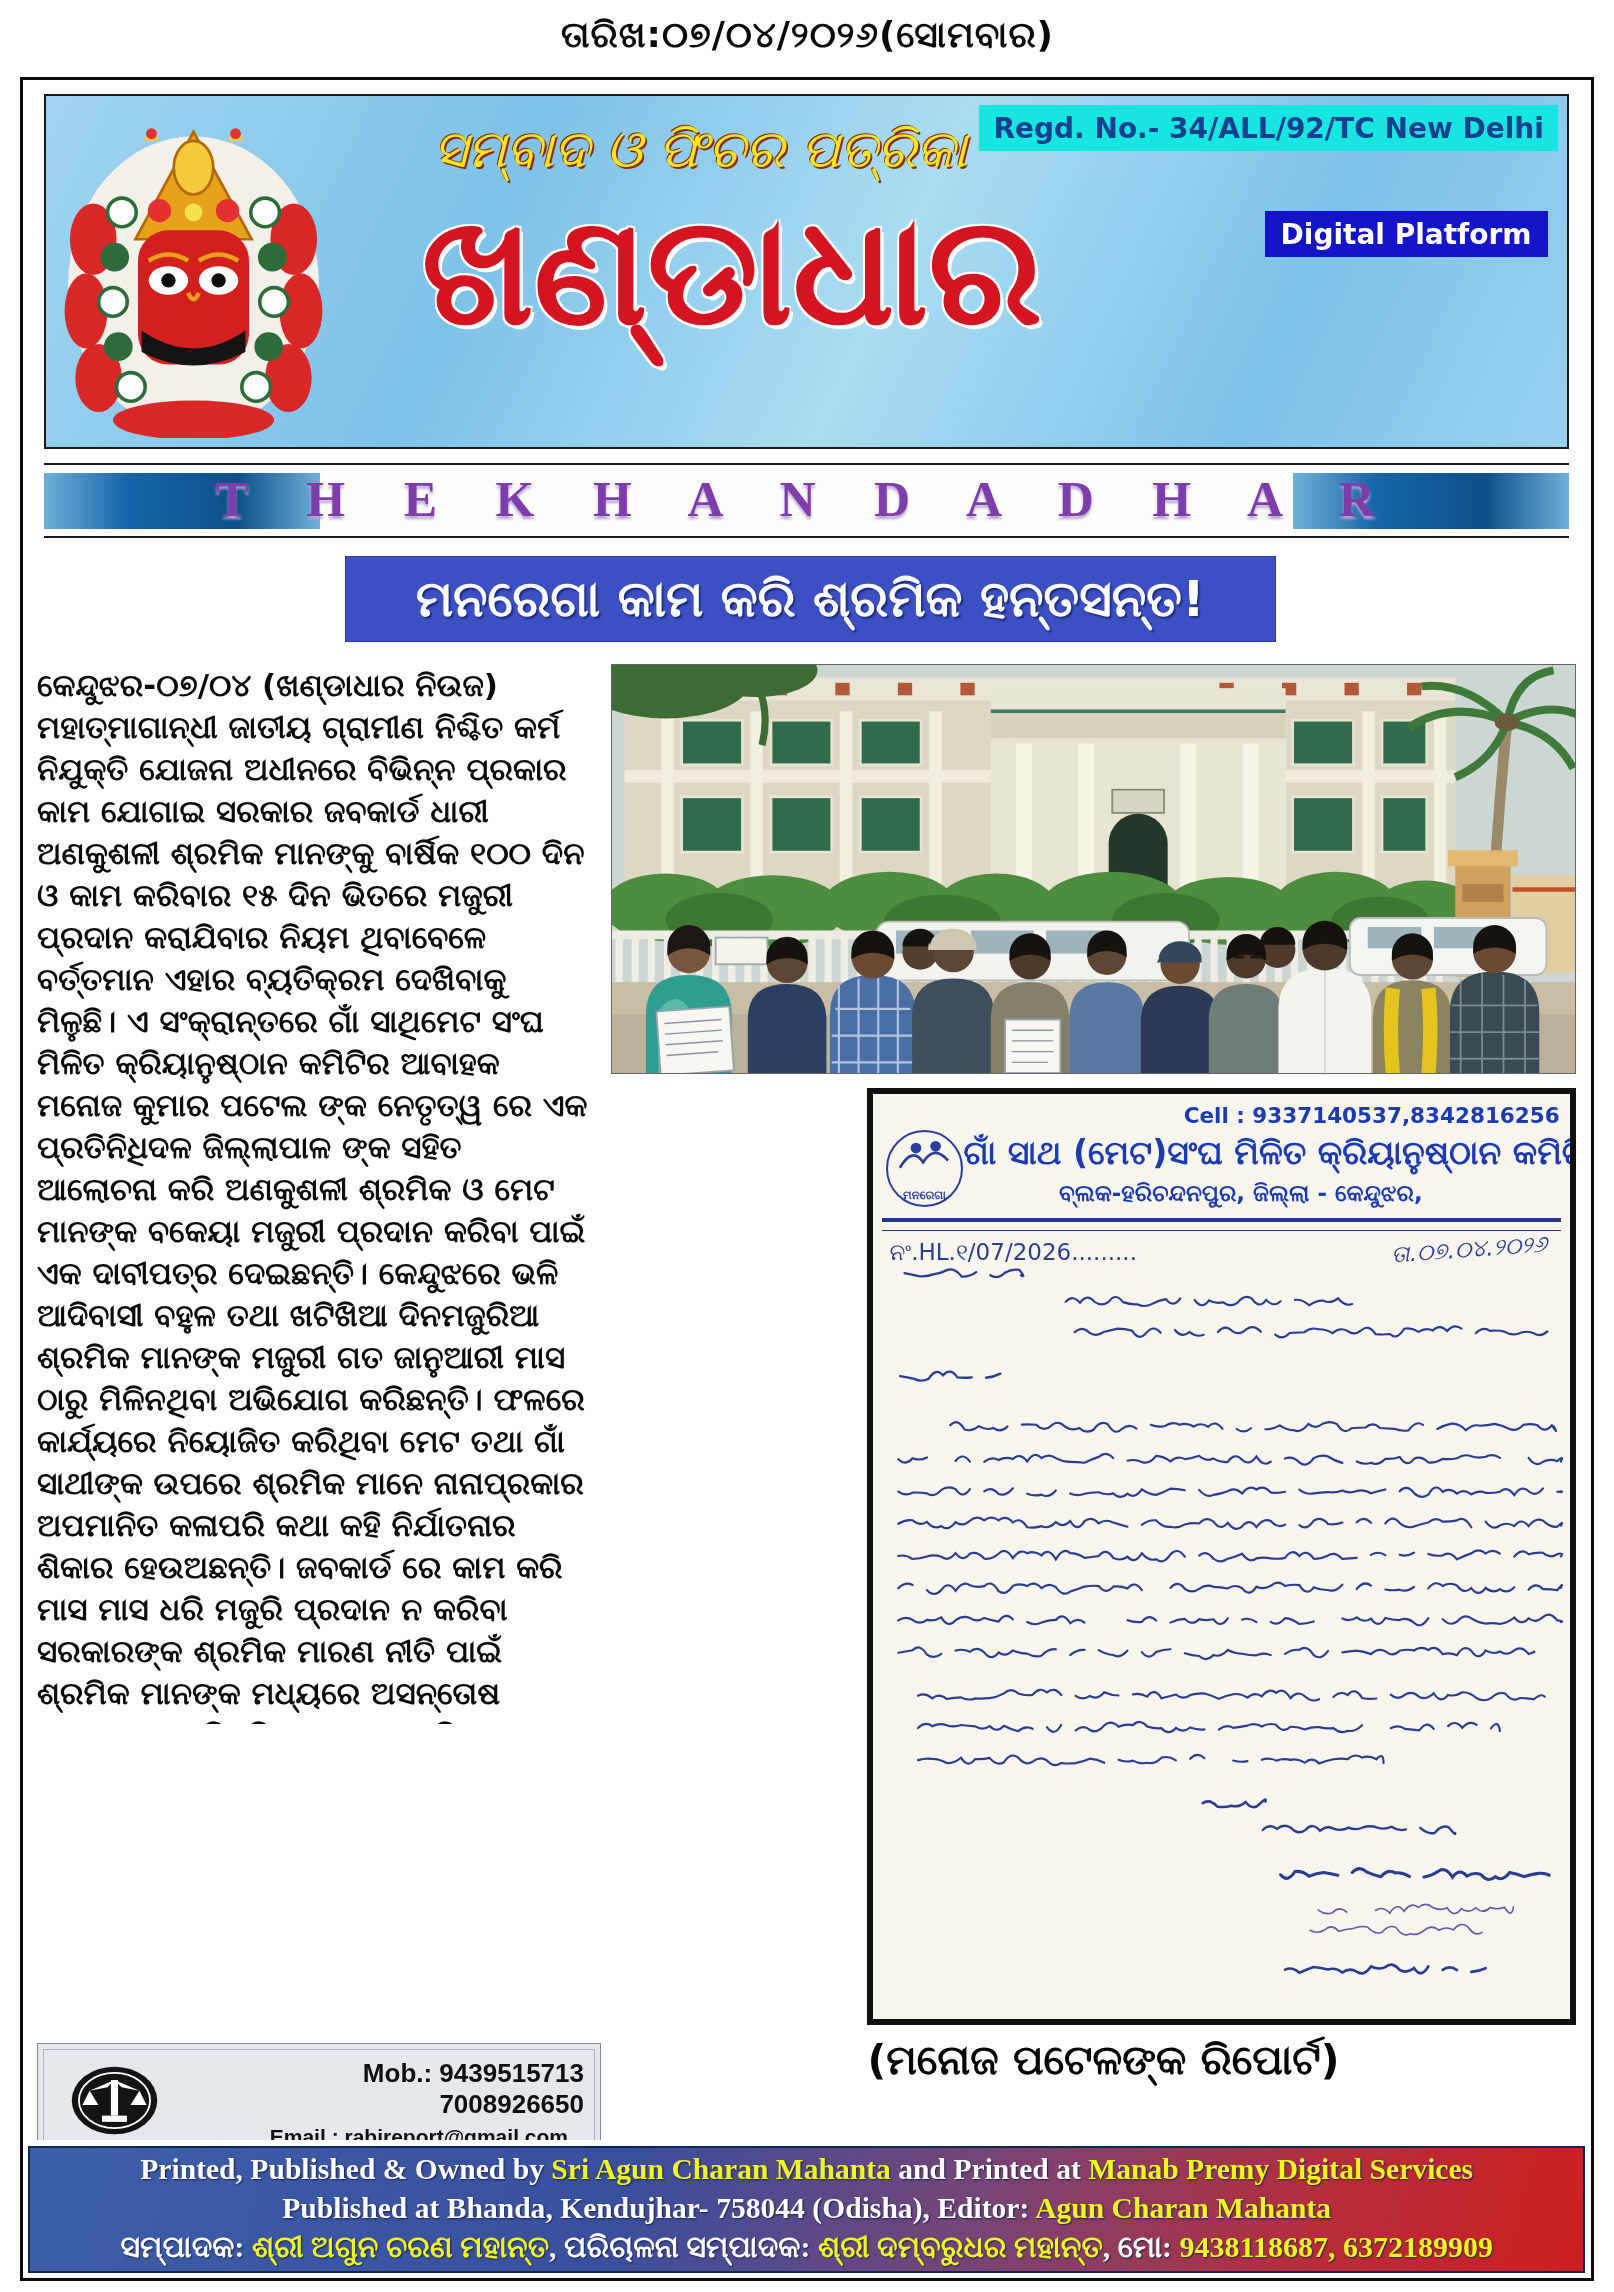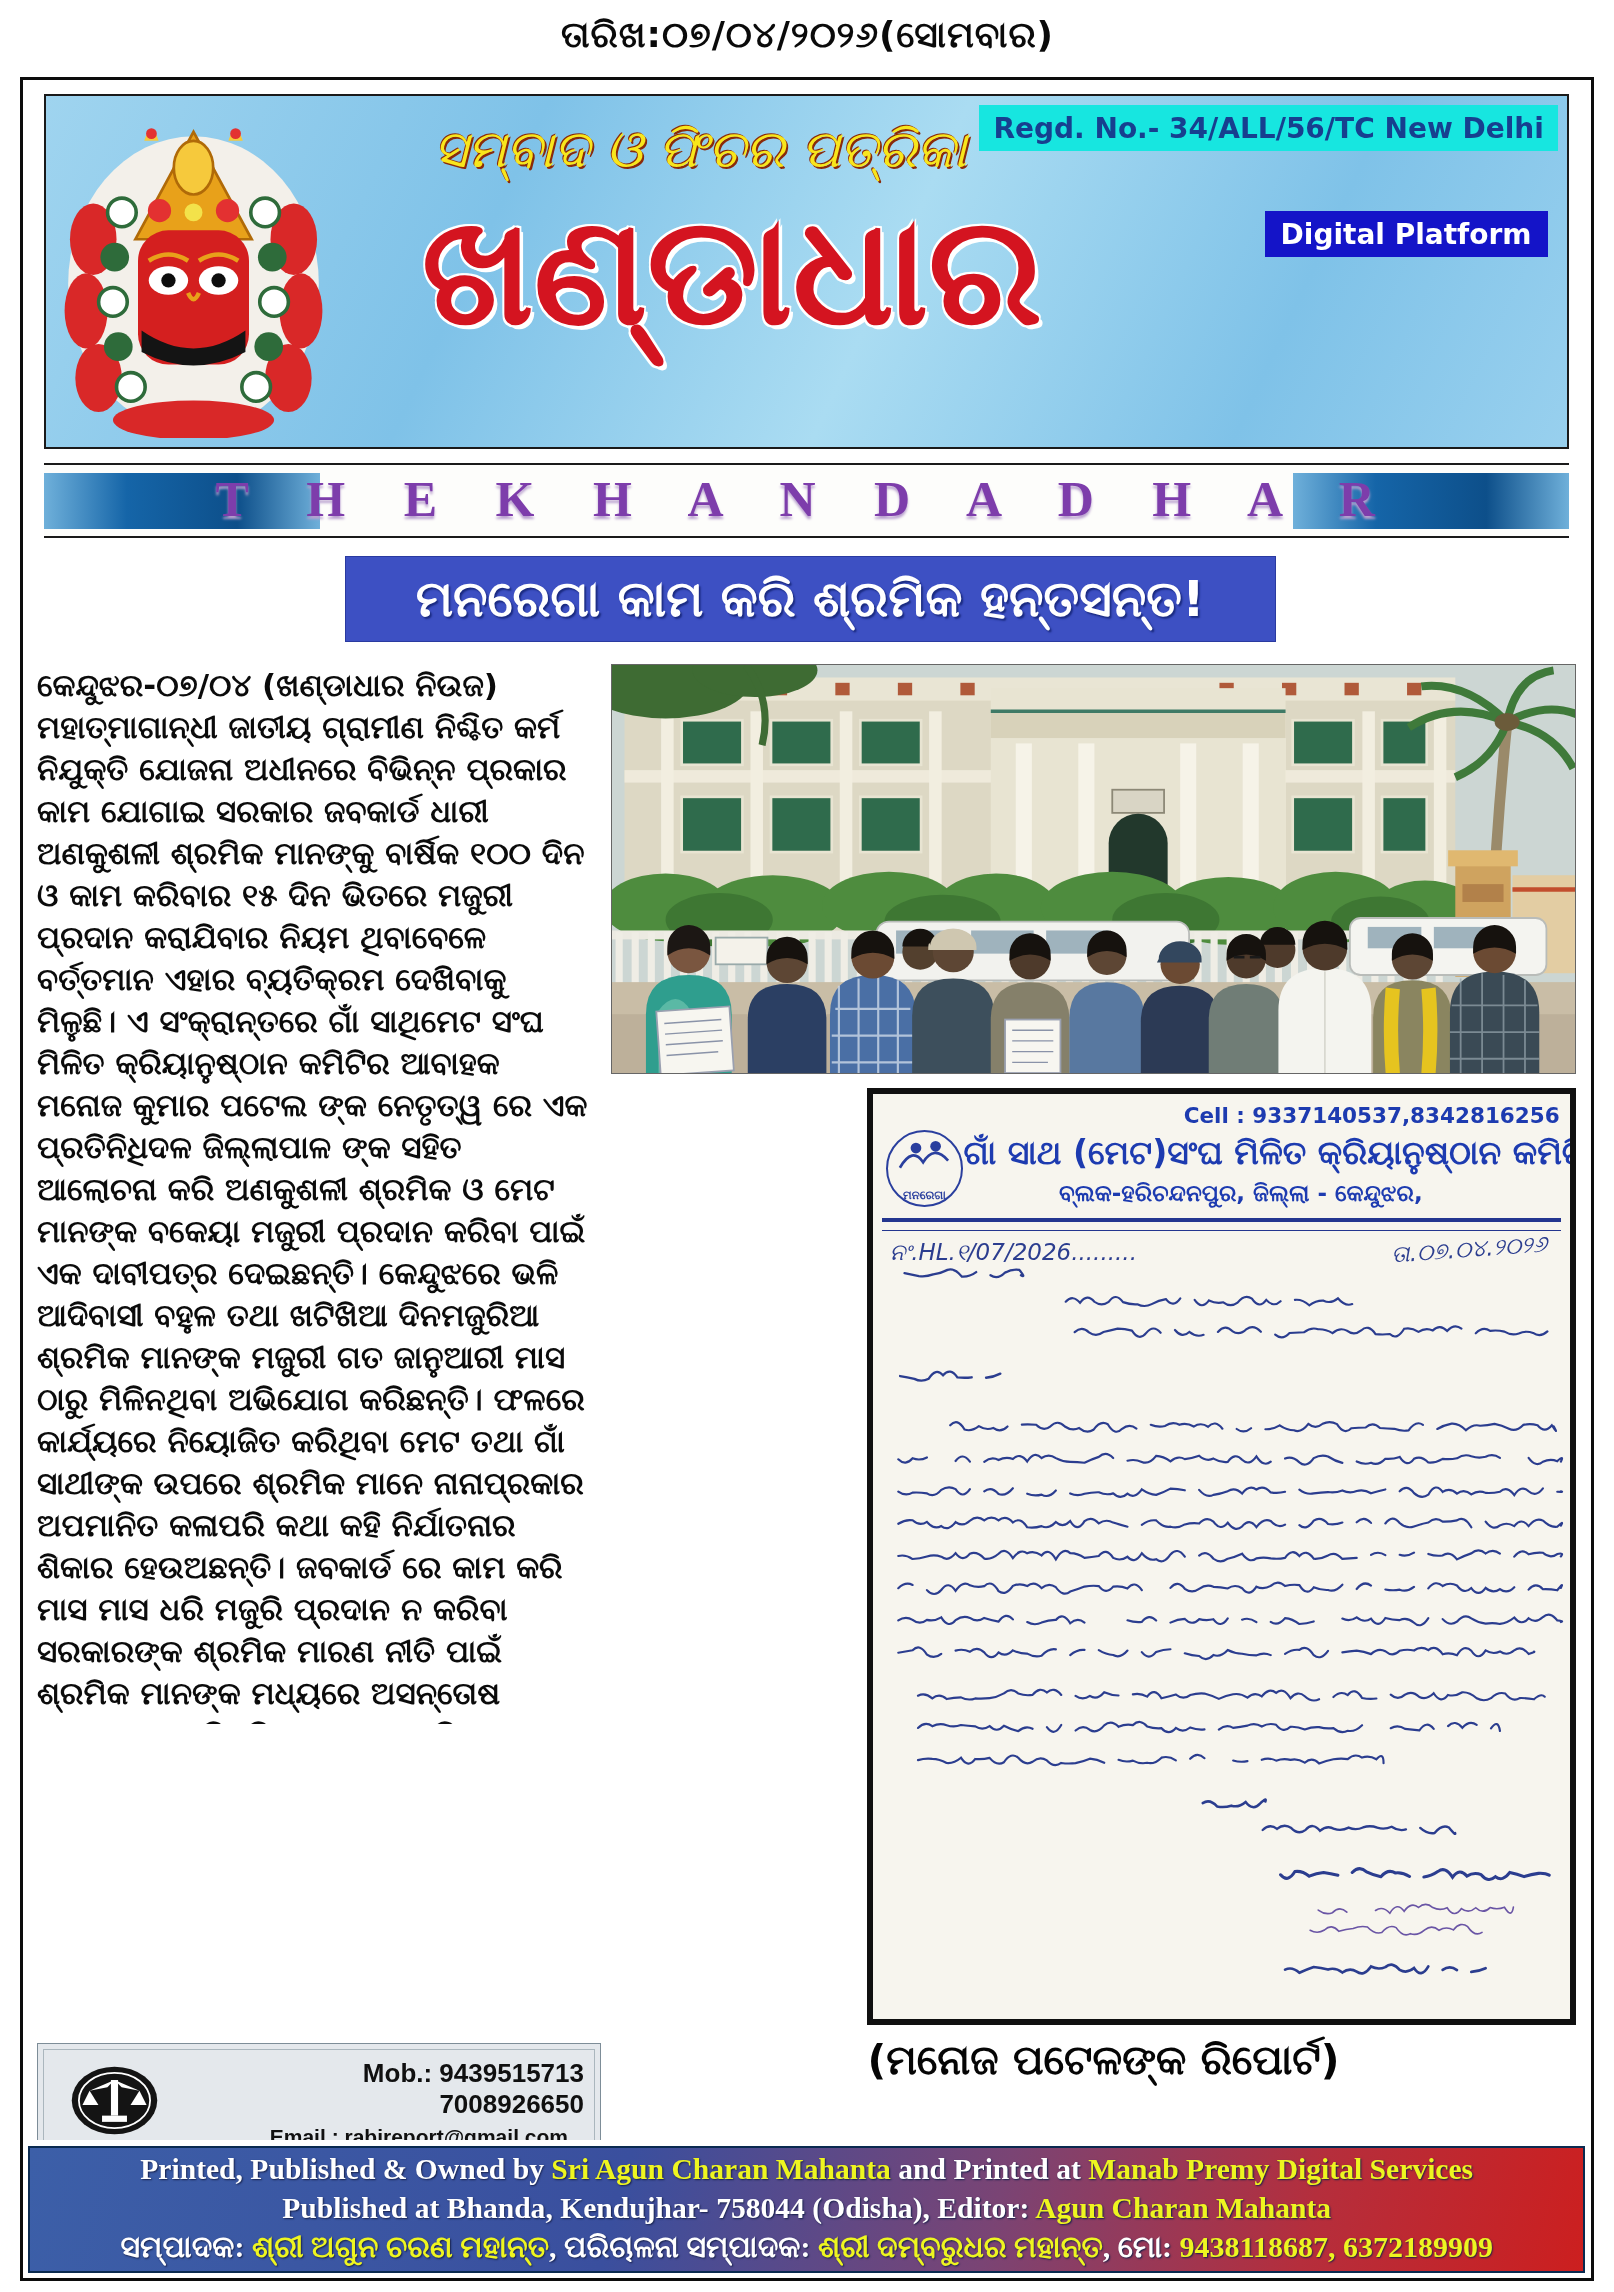--- a/index.html
+++ b/index.html
@@ -54,21 +54,21 @@
   .lt-cell{position:absolute;top:9px;right:10.7px;font-size:21.5px;font-weight:bold;color:#1d3bb0;}
   .lt-logo{position:absolute;left:12.5px;top:36px;width:77px;height:77px;border:2.7px solid #2a3f9e;
          border-radius:50%;box-sizing:border-box;text-align:center;color:#2a3f9e;}
   .lt-logo .lbl{position:absolute;bottom:3.6px;left:0;width:100%;font-size:11.6px;font-weight:bold;}
   .lt-org{position:absolute;left:90px;top:39px;width:555px;text-align:center;
          font-size:33px;font-weight:bold;color:#1d3bb0;white-space:nowrap;}
   .lt-sub{position:absolute;left:90px;top:86px;width:555px;text-align:center;
          font-size:23px;font-weight:bold;color:#1d3bb0;}
   .lt-rule{position:absolute;left:9px;right:9px;top:124px;height:8px;
          border-top:4.5px solid #24368f;border-bottom:1.8px solid #24368f;}
-  .lt-ref{position:absolute;left:16px;top:145px;font-size:23px;font-style:italic;color:#2b3d8f;}
+  .lt-ref{position:absolute;left:16px;top:145px;font-size:23px;color:#2b3d8f;}
   .lt-date{position:absolute;right:23px;top:142px;font-size:23px;font-style:italic;color:#2b3d8f;
          transform:rotate(-4deg);}
   .lt-stamp{position:absolute;left:269px;top:86px;width:140px;height:140px;border-radius:50%;
          border:2.7px dotted rgba(40,60,150,.75);display:flex;align-items:center;justify-content:center;}
   .lt-stamp .inner{width:95px;height:95px;border-radius:50%;border:3.6px solid rgba(40,60,150,.7);
          display:flex;align-items:center;justify-content:center;
          font-size:14.3px;color:rgba(40,60,150,.75);font-weight:bold;text-align:center;}
   .hand-svg{position:absolute;left:0;top:0;pointer-events:none;}
   
   .ad-card{float:left;width:564px;height:405px;box-sizing:border-box;margin-top:7.2px;
@@ -143,21 +143,21 @@
           <ellipse cx="178" cy="196" rx="22" ry="16" fill="#ffffff"></ellipse>
             <circle cx="178" cy="196" r="8" fill="#0d0d0d"></circle>
           <path d="M100 174 q22 -14 44 0" stroke="#e8a11a" stroke-width="5" fill="none"></path>
           <path d="M156 174 q22 -14 44 0" stroke="#e8a11a" stroke-width="5" fill="none"></path>
           <path d="M144 210 q6 14 12 0" stroke="#e8a11a" stroke-width="5" fill="none"></path>
         </g>
         <path d="M92 252 q58 40 116 0 l0 24 q-58 30 -116 0 Z" fill="#141414"></path>
       </svg>
       <div class="tagline">ସମ୍ବାଦ ଓ ଫିଚର ପତ୍ରିକା</div>
       <div class="masthead-title">ଖଣ୍ଡାଧାର</div>
-      <div class="regd-badge">Regd. No.- 34/ALL/56/TC New Delhi</div>
+      <div class="regd-badge">Regd. No.- 34/ALL/92/TC New Delhi</div>
       <div class="digital-badge">Digital Platform</div>
     </div>
 
     <div class="strip">
       <div class="endcap left"></div>
       <div class="endcap right"></div>
       <div class="en-title">T H E   K H A N D A D H A R</div>
     </div>
 
     <div class="headline-band">

